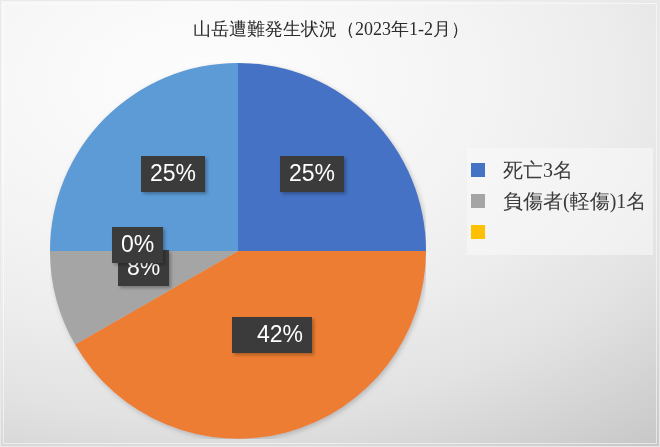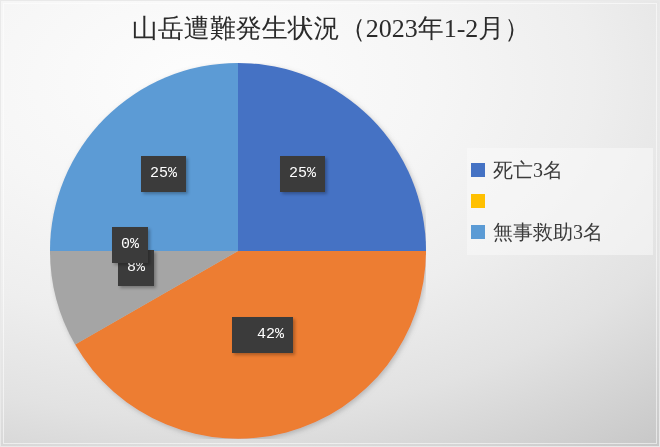--- a/index.html
+++ b/index.html
@@ -37,21 +37,21 @@
     pointer-events: none;
   }
 
   
   .chart-title {
     position: absolute;
     left: 0;
     top: 8px;
     width: 660px;
     text-align: center;
-    font-size: 26px;
+    font-size: 18px;
     line-height: 40px;
     color: #2b2b2b;
     letter-spacing: 0px;
     white-space: nowrap;
     font-family: "Liberation Serif", serif;
   }
 
   
   .pie-wrap {
     position: absolute;
@@ -60,22 +60,22 @@
     width: 376px;
     height: 376px;
   }
   .pie-svg { display: block; }
 
   
   .data-label {
     position: absolute;
     background: #3b3b3b;
     color: #ffffff;
-    font-family: Liberation Mono, monospace;
-    font-size: 15px;
+    font-family: Liberation Sans, sans-serif;
+    font-size: 23px;
     line-height: 21px;
     padding: 7px 9px 8px 9px;
     box-shadow: 2px 2px 3px rgba(0,0,0,0.28);
     white-space: nowrap;
     text-align: right;
   }
   .lbl-shi   { left: 279px; top: 155px; }   
   .lbl-buji  { left: 140px; top: 155px; }   
   .lbl-jyu   { left: 231px; top: 316px; padding-left: 25px; }   
   .lbl-kei   { left: 117px; top: 249px; z-index: 2; } 
@@ -101,20 +101,21 @@
     height: 14px;
     margin-right: 8px;
     flex: 0 0 auto;
   }
   .legend-text {
     font-family: "Liberation Serif", serif;
     font-size: 20px;
     line-height: 22px;
     color: #3b3b3b;
     white-space: nowrap;
+    margin-left: 10px;
   }
 </style>
 </head>
 <body>
 
 <div id="chart-root">
 
   <div class="frame-edge"></div>
 
   <div class="chart-title">山岳遭難発生状況（2023年1-2月）</div>
@@ -147,25 +148,25 @@
   <div class="data-label lbl-buji">25%</div>
 
   <div class="legend">
 
     <div class="legend-item">
       <span class="legend-swatch" style="background:#4472C4"></span>
       <span class="legend-text">死亡3名</span>
     </div>
 
 
+    <div class="legend-item">
+      <span class="legend-swatch" style="background:#A5A5A5"></span>
+      <span class="legend-text">負傷者(軽傷)1名</span>
+    </div>
 
     <div class="legend-item">
       <span class="legend-swatch" style="background:#FFC000"></span>
     </div>
 
-    <div class="legend-item">
-      <span class="legend-swatch" style="background:#5B9BD5"></span>
-      <span class="legend-text">無事救助3名</span>
-    </div>
 
   </div>
 
 </div>
 
 </body></html>

